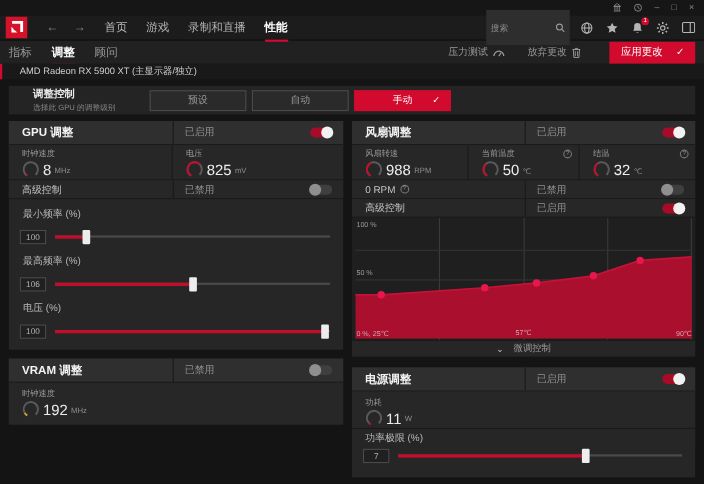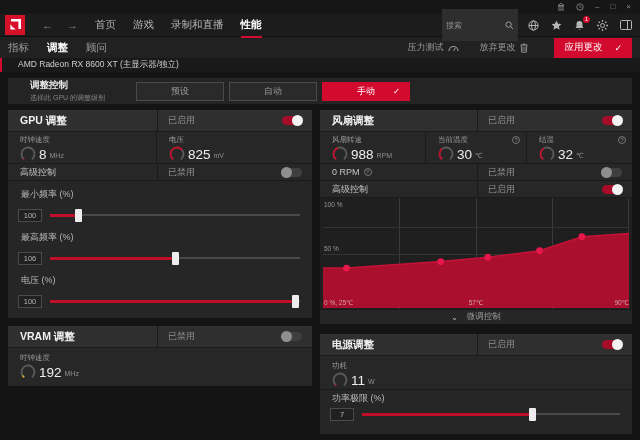--- a/index.html
+++ b/index.html
@@ -211,21 +211,21 @@
           </svg>
       </span>
       <span class="apply-btn">
         <span>应用更改</span>
         <span class="apply-check">✓</span>
       </span>
     </div>
   </div>
 
   <div class="devicebar">
-    <span class="device-name">AMD Radeon RX 8600 XT (主显示器/独立)</span>
+    <span class="device-name">AMD Radeon RX 5900 XT (主显示器/独立)</span>
   </div>
 
   <div class="tuning-row">
     <div class="tc-label">
       <div class="tc-title">调整控制</div>
       <div class="tc-sub">选择此 GPU 的调整级别</div>
     </div>
     <div class="tc-buttons">
       <div class="tc-btn">预设</div>
       <div class="tc-btn">自动</div>
@@ -371,21 +371,21 @@
             </div>
           </div>
           <div class="stat" style="flex:0 0 101px;">
             <div class="stat-label">当前温度</div>
             <span class="help">?</span>
             <div class="stat-value">
               <svg class="gauge" width="16" height="16" viewBox="0 0 16 16">
                   <circle cx="8" cy="8" r="6.5" fill="none" stroke="#5a5a5a" stroke-width="1.8" pathLength="100" stroke-dasharray="80 20" transform="rotate(126 8 8)"></circle>
                   <circle cx="8" cy="8" r="6.5" fill="none" stroke="#c10e2b" stroke-width="1.8" pathLength="100" stroke-dasharray="30 70" transform="rotate(126 8 8)"></circle>
                 </svg>
-              <span class="sv-num">30</span>
+              <span class="sv-num">50</span>
               <span class="sv-unit">℃</span>
             </div>
           </div>
           <div class="stat" style="flex:1;">
             <div class="stat-label">结温</div>
             <span class="help">?</span>
             <div class="stat-value">
               <svg class="gauge" width="16" height="16" viewBox="0 0 16 16">
                   <circle cx="8" cy="8" r="6.5" fill="none" stroke="#5a5a5a" stroke-width="1.8" pathLength="100" stroke-dasharray="80 20" transform="rotate(126 8 8)"></circle>
                   <circle cx="8" cy="8" r="6.5" fill="none" stroke="#c10e2b" stroke-width="1.8" pathLength="100" stroke-dasharray="32 68" transform="rotate(126 8 8)"></circle>

